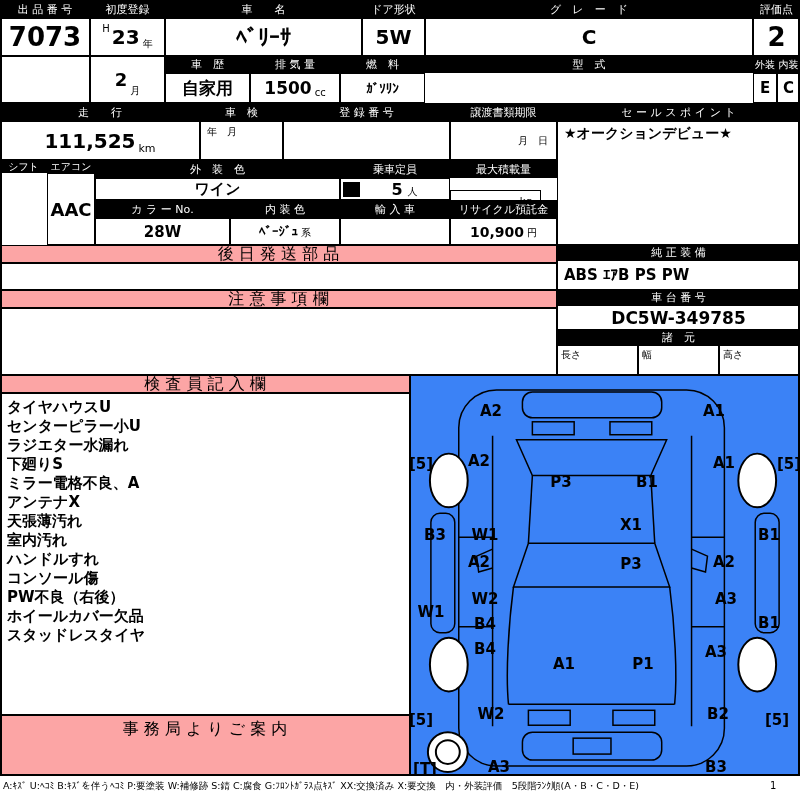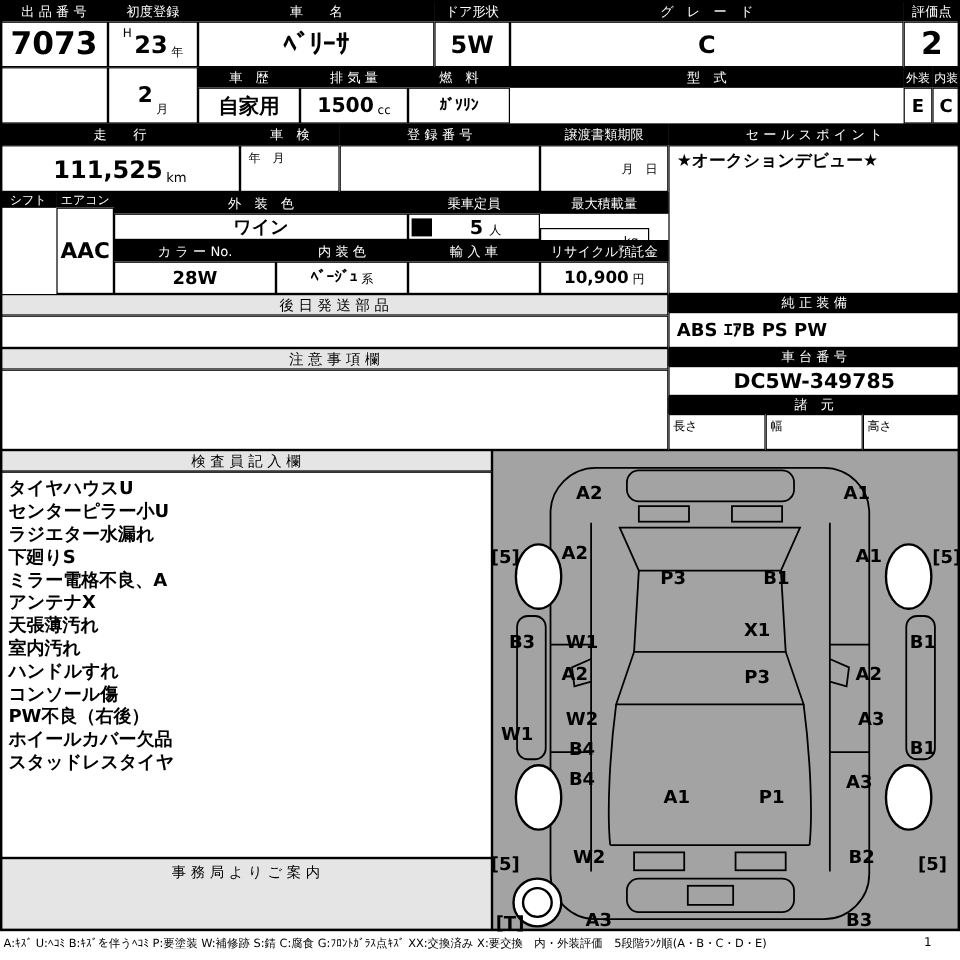--- a/index.html
+++ b/index.html
@@ -2,35 +2,35 @@
 <html><head>
 <meta charset="utf-8">
 <style>
   * { margin:0; padding:0; box-sizing:border-box; }
   html,body { background:#fff; }
   body { font-family:"DejaVu Sans","Liberation Sans",sans-serif; width:800px; height:800px; color:#000; }
   .sheet { position:relative; width:800px; height:800px; background:#fff; overflow:hidden; }
   .frame { position:absolute; left:0; top:0; width:800px; height:776px; border:2px solid #000; pointer-events:none; }
   .c { position:absolute; background:#fff; border:1px solid #000; display:flex; align-items:center; justify-content:center; overflow:hidden; white-space:nowrap; }
   .h { background:#000; color:#fff; font-size:11px; }
-  .wh { background:#e5e5e5; color:#000; font-size:12px; }
+  .wh { background:#fca5a5; color:#000; font-size:16px; }
   .b { font-weight:bold; }
   .left { justify-content:flex-start; padding-left:6px; }
   .right { justify-content:flex-end; padding-right:8px; }
   .top { align-items:flex-start; padding-top:3px; }
   .unit { font-size:10px; font-weight:normal; margin-left:3px; align-self:flex-end; padding-bottom:4px; }
   .sm { font-size:10px; }
   .f26 { font-size:26px;text-align:right; } .f22 { font-size:22px; } .f20 { font-size:20px; }
   .f18 { font-size:18px; } .f17 { font-size:17px; } .f16 { font-size:16px; }
   .f15 { font-size:15px; } .f14 { font-size:14px; } .f13 { font-size:13px; } .f11 { font-size:11px; }
   .era { font-size:10px; align-self:flex-start; padding-top:4px; margin-right:2px; }
   .speclbl { position:absolute; left:3px; top:2px; font-size:10px; }
   .notes { position:absolute; left:0; top:393px; width:410px; height:322px; border:1px solid #000; padding:4px 0 0 6px; overflow:hidden; }
   .note-line { font-size:15px; font-weight:bold; line-height:19px; }
-  .diagram { position:absolute; left:410px; top:375px; width:390px; height:400px; border:1px solid #000; background:#a3a3a3; }
+  .diagram { position:absolute; left:410px; top:375px; width:390px; height:400px; border:1px solid #000; background:#3b82f6; }
   .dlabels { position:absolute; left:0; top:0; width:390px; height:400px; }
   .dlabel { position:absolute; transform:translate(-50%,-50%); font-size:15px; font-weight:bold; white-space:nowrap; }
   .legend { position:absolute; left:3px; top:780px; width:760px; font-size:9.5px; white-space:nowrap; overflow:hidden; }
   .pageno { position:absolute; left:770px; top:780px; font-size:10px; }
   .capbox { width:17px; height:15px; background:#000; margin-left:2px; flex:none; }
   .capmid { flex:1; text-align:center; }
 </style>
 </head>
 <body>
 

